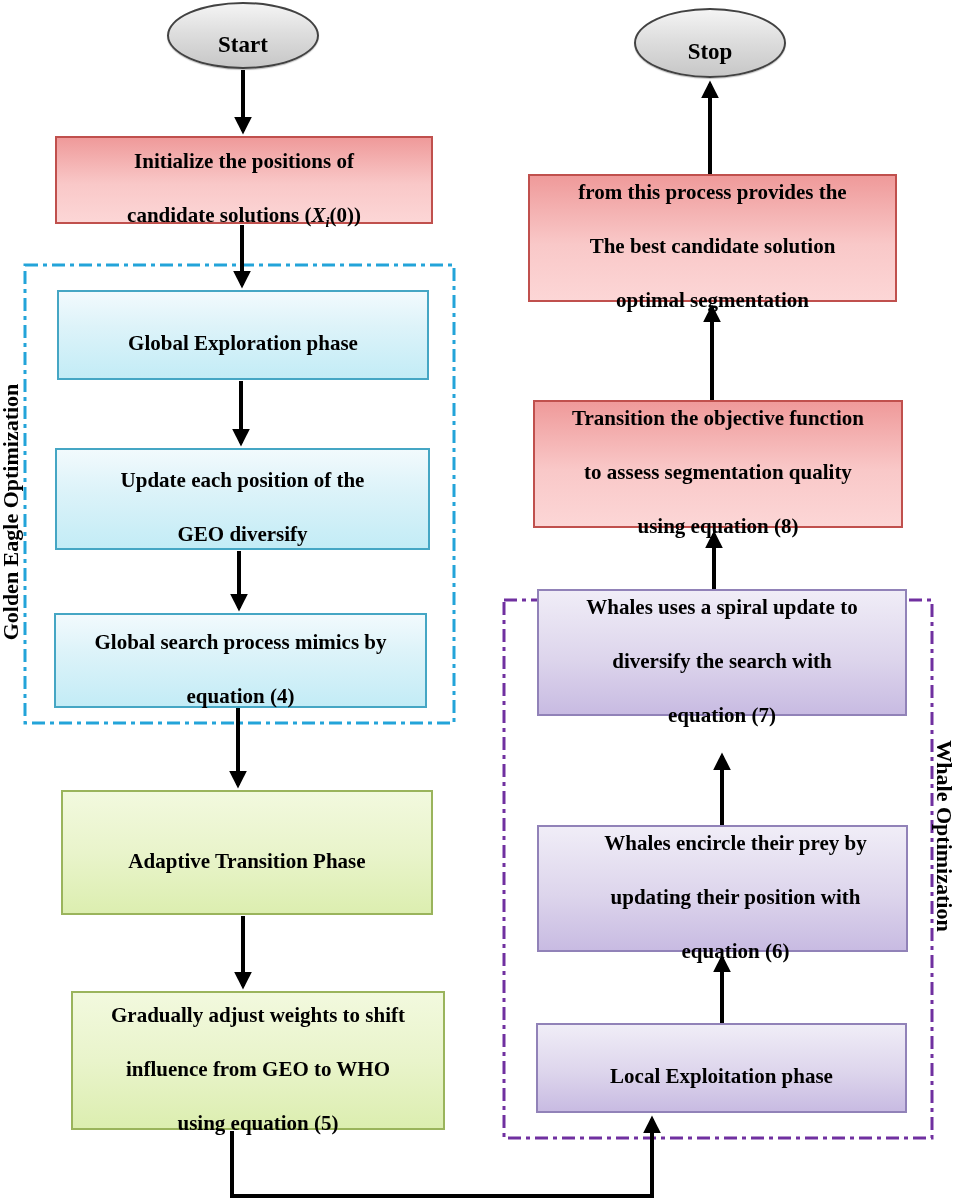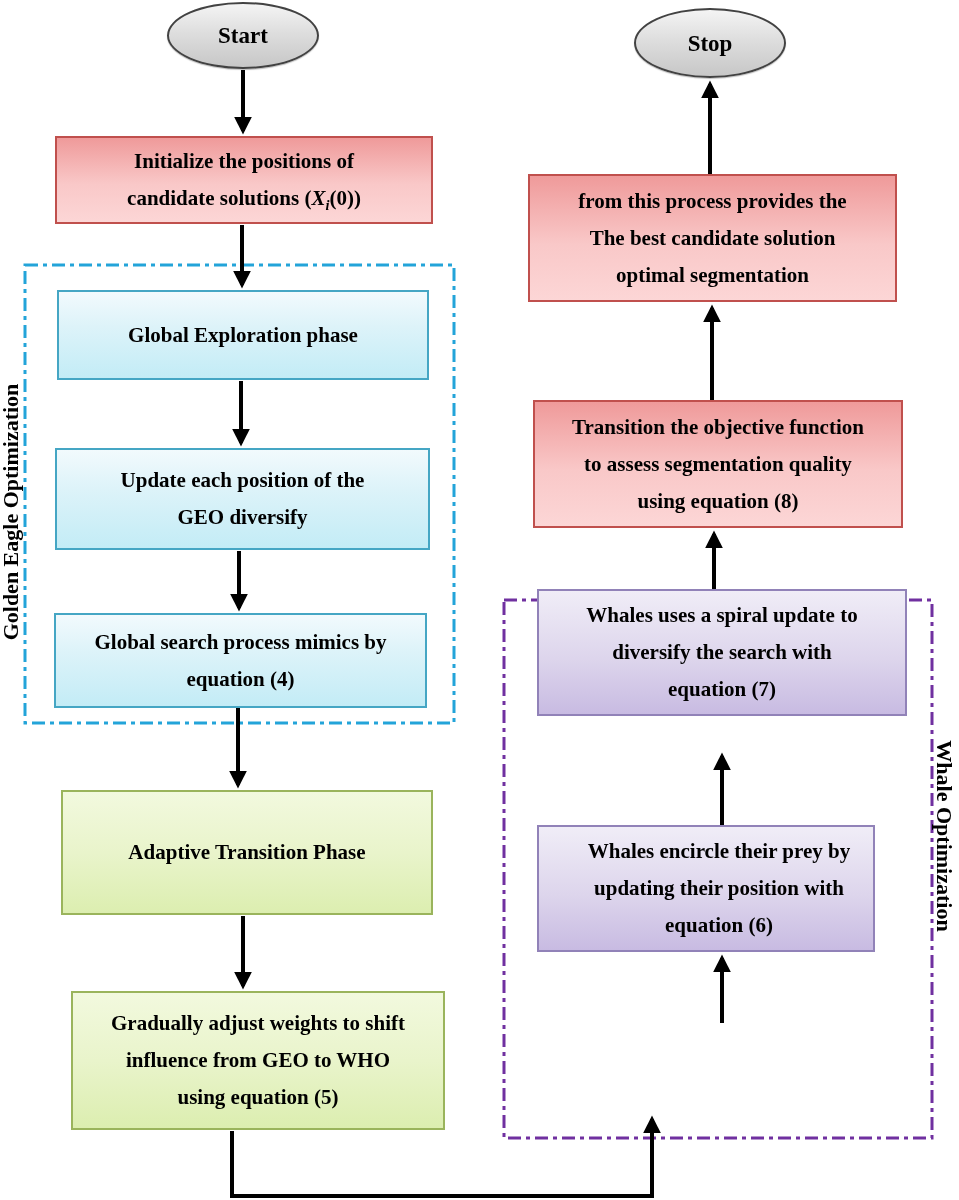--- a/index.html
+++ b/index.html
@@ -28,21 +28,21 @@
     box-sizing: border-box;
     display: flex;
     flex-direction: column;
     justify-content: center;
     align-items: center;
     text-align: center;
     font-weight: bold;
     font-size: 21px;
     line-height: 37px;
   }
-  .node .line { white-space: nowrap; }
+  .node .line { white-space: nowrap; margin-top: 17px; }
   .terminal {
     border-radius: 50%;
     border: 2px solid #424242;
     background: linear-gradient(180deg, #f4f4f4 0%, #dedede 45%, #c7c7c7 100%);
     font-size: 23px;
     box-shadow: 0 1px 1px rgba(0,0,0,0.25);
   }
   .box { border-style: solid; border-width: 2px; }
   .red {
     border-color: #c0504d;
@@ -152,26 +152,29 @@
       <div class="line">influence from GEO to WHO</div>
       <div class="line">using equation (5)</div>
     </div>
 
   <div class="node box purple" style="left:537px; top:589px; width:370px; height:127px;">
       <div class="line">Whales uses a spiral update to</div>
       <div class="line">diversify the search with</div>
       <div class="line">equation (7)</div>
     </div>
 
-  <div class="node box purple" style="left:537px; top:825px; width:338px; height:127px;padding-left:26px;">
+  <div class="node box purple" style="left:537px; top:825px; width:371px; height:127px;padding-left:26px;">
       <div class="line">Whales encircle their prey by</div>
       <div class="line">updating their position with</div>
       <div class="line">equation (6)</div>
     </div>
 
+  <div class="node box purple" style="left:536px; top:1023px; width:371px; height:90px;">
+      <div class="line">Local Exploitation phase</div>
+    </div>
 
   <div class="node box red" style="left:533px; top:400px; width:370px; height:128px;">
       <div class="line">Transition the objective function</div>
       <div class="line">to assess segmentation quality</div>
       <div class="line">using equation (8)</div>
     </div>
 
   <div class="node box red" style="left:528px; top:174px; width:369px; height:128px;">
       <div class="line">from this process provides the</div>
       <div class="line">The best candidate solution</div>

